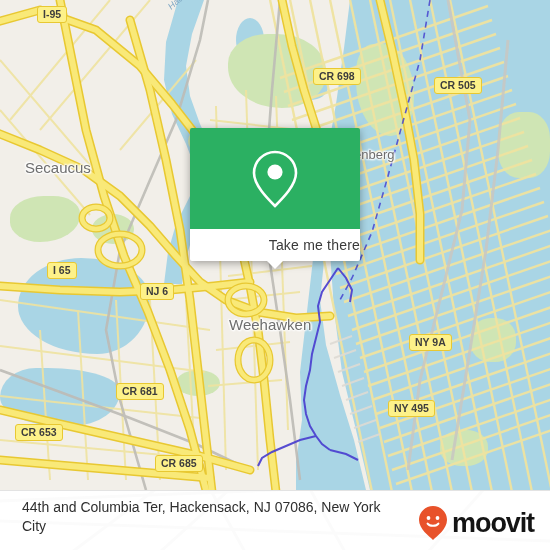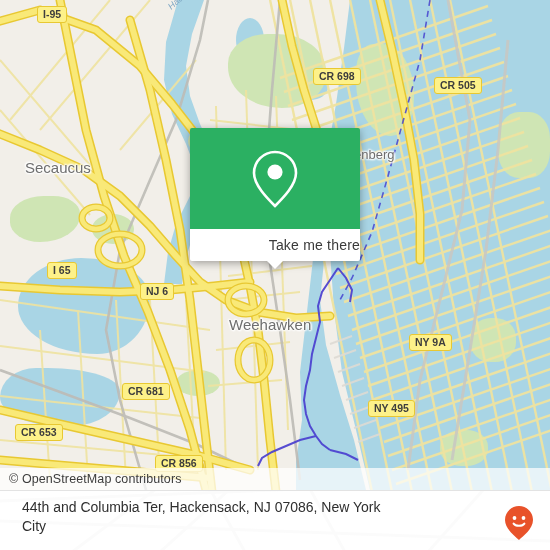--- a/index.html
+++ b/index.html
@@ -292,24 +292,24 @@
       </g>
     </svg>
 
     <div id="shields">
         <div class="shield" style="left: 18px; top: 6px;">I-95</div>
         <div class="shield" style="left: 294px; top: 68px;">CR 698</div>
         <div class="shield" style="left: 415px; top: 77px;">CR 505</div>
         <div class="shield" style="left: 28px; top: 262px;">I 65</div>
         <div class="shield" style="left: 121px; top: 283px;">NJ 6</div>
         <div class="shield" style="left: 390px; top: 334px;">NY 9A</div>
-        <div class="shield" style="left: 103px; top: 383px;">CR 681</div>
-        <div class="shield" style="left: 349px; top: 400px;">NY 495</div>
+        <div class="shield" style="left: 97px; top: 383px;">CR 681</div>
+        <div class="shield" style="left: 369px; top: 400px;">NY 495</div>
         <div class="shield" style="left: -4px; top: 424px;">CR 653</div>
-        <div class="shield" style="left: 136px; top: 455px;">CR 856</div>
+        <div class="shield" style="left: 136px; top: 455px;">CR 685</div>
       </div>
 
     <div id="places">
         <div class="place place-lg" style="left: 25px; top: 159px;">Secaucus</div>
         <div class="place place-lg" style="left: 229px; top: 316px;">Weehawken</div>
         <div class="place place-md" style="left: 354px; top: 147px;">enberg</div>
       </div>
     <div id="rivers">
         <div class="river-label" style="left: 166px; top: 4px;">Hackensack</div>
       </div>
@@ -320,23 +320,20 @@
           <path d="M27 4 C15.4 4 6 13.4 6 25 C6 37 19 50 27 58 C35 50 48 37 48 25 C48 13.4 38.6 4 27 4 Z" fill="none" stroke="#ffffff" stroke-width="2.6"></path>
           <circle cx="27" cy="24" r="7.6" fill="#ffffff"></circle>
         </svg>
       </div>
       <div class="popup-body">
         <span class="popup-label">Take me there</span>
         <div class="popup-tail"></div>
       </div>
     </div>
 
-    <div class="osm">
-      <span>© OpenStreetMap contributors</span>
-    </div>
   </div>
 
   <div class="footer">
     <svg class="footer-wm" viewBox="0 0 550 550">
       <g stroke="#8a8a8a" stroke-width="3" fill="none">
         <line x1="60" y1="560" x2="180" y2="470"></line>
         <line x1="150" y1="560" x2="250" y2="470"></line>
         <line x1="250" y1="560" x2="200" y2="470"></line>
         <line x1="350" y1="560" x2="300" y2="470"></line>
         <line x1="420" y1="560" x2="500" y2="470"></line>
@@ -348,15 +345,16 @@
 
     <div class="footer-addr">44th and Columbia Ter, Hackensack, NJ 07086, New York City</div>
 
     <div class="brand">
       <svg width="30" height="36" viewBox="0 0 30 36">
         <path d="M15 1 C7.3 1 1 7.3 1 15 C1 24 11 31 15 35 C19 31 29 24 29 15 C29 7.3 22.7 1 15 1 Z" fill="#e8522a"></path>
         <circle cx="10.5" cy="13" r="1.9" fill="#ffffff"></circle>
         <circle cx="19.5" cy="13" r="1.9" fill="#ffffff"></circle>
         <path d="M9.6 18.6 C11.4 21.4 18.6 21.4 20.4 18.6" stroke="#ffffff" stroke-width="2" fill="none" stroke-linecap="round"></path>
       </svg>
+      <span class="brand-text">moovit</span>
     </div>
   </div>
 </div>
 
 </body></html>

